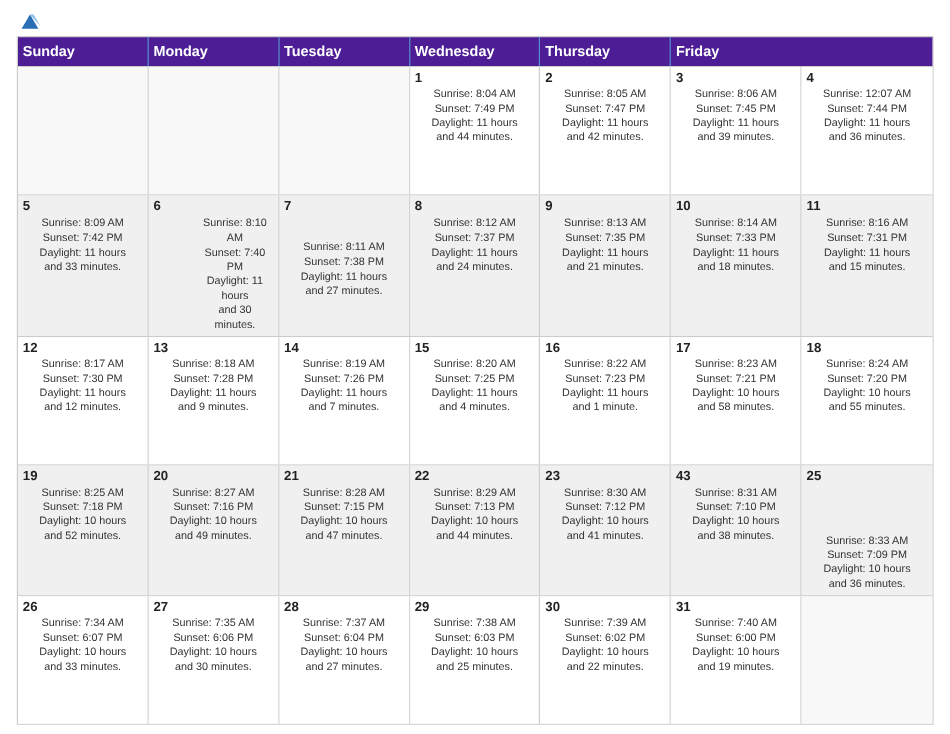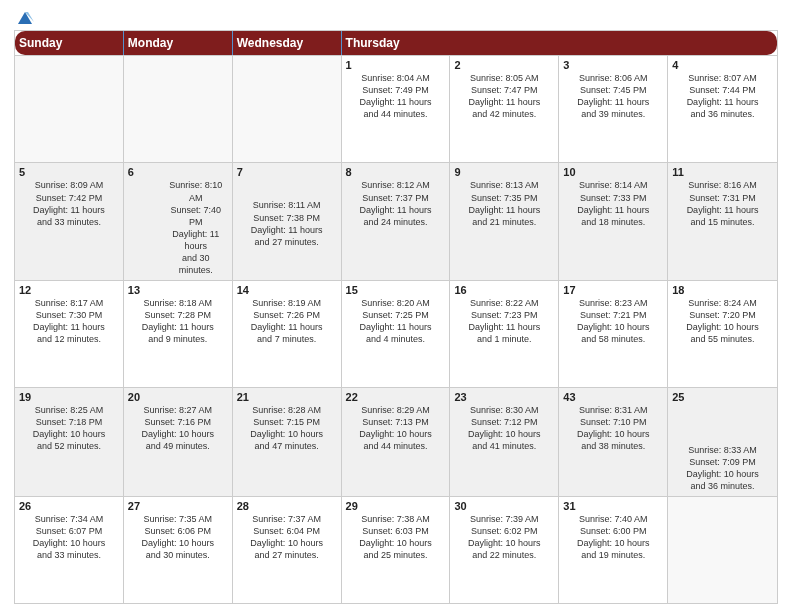--- a/index.html
+++ b/index.html
@@ -56,22 +56,21 @@
     }
     .calendar {
       flex: 1;
       display: flex;
       flex-direction: column;
       border: 1px solid #ccc;
     }
     .cal-header {
       display: grid;
       grid-template-columns: repeat(7, 1fr);
-      background: #7f1d1d;
-      border-radius: 10px;
+      background: #4c1d95;
     }
     .cal-header-cell {
       color: #fff;
       font-size: 12px;
       font-weight: bold;
       padding: 5px 4px;
       text-align: left;
       border-right: 1px solid #5590cc;
     }
     .cal-header-cell:last-child { border-right: none; }
@@ -131,22 +130,24 @@
     <div class="title-block">
       <div class="month-title"></div>
       <div class="location"></div>
     </div>
   </div>
 
   <div class="calendar">
     <div class="cal-header">
     <div class="cal-header-cell">Sunday</div>
         <div class="cal-header-cell">Monday</div>
+        <div class="cal-header-cell">Tuesday</div>
         <div class="cal-header-cell">Wednesday</div>
         <div class="cal-header-cell">Thursday</div>
+        <div class="cal-header-cell">Friday</div>
       </div>
     <div class="cal-body">
     <div class="cal-row">
           <div class="cal-cell empty"></div>
           <div class="cal-cell empty"></div>
           <div class="cal-cell empty"></div>
           <div class="cal-cell">
             <span class="day-num">1</span>
             <div class="cell-text" style="white-space: pre-line;">Sunrise: 8:04 AM
 Sunset: 7:49 PM
@@ -162,21 +163,21 @@
           </div>
           <div class="cal-cell">
             <span class="day-num">3</span>
             <div class="cell-text" style="white-space: pre-line;">Sunrise: 8:06 AM
 Sunset: 7:45 PM
 Daylight: 11 hours
 and 39 minutes.</div>
           </div>
           <div class="cal-cell">
             <span class="day-num">4</span>
-            <div class="cell-text" style="white-space: pre-line;">Sunrise: 8:07 AM
+            <div class="cell-text" style="white-space: pre-line;">Sunrise: 12:07 AM
 Sunset: 7:44 PM
 Daylight: 11 hours
 and 36 minutes.</div>
           </div>
         </div>
         <div class="cal-row">
           <div class="cal-cell shaded">
             <span class="day-num">5</span>
             <div class="cell-text" style="white-space: pre-line;">Sunrise: 8:09 AM
 Sunset: 7:42 PM

